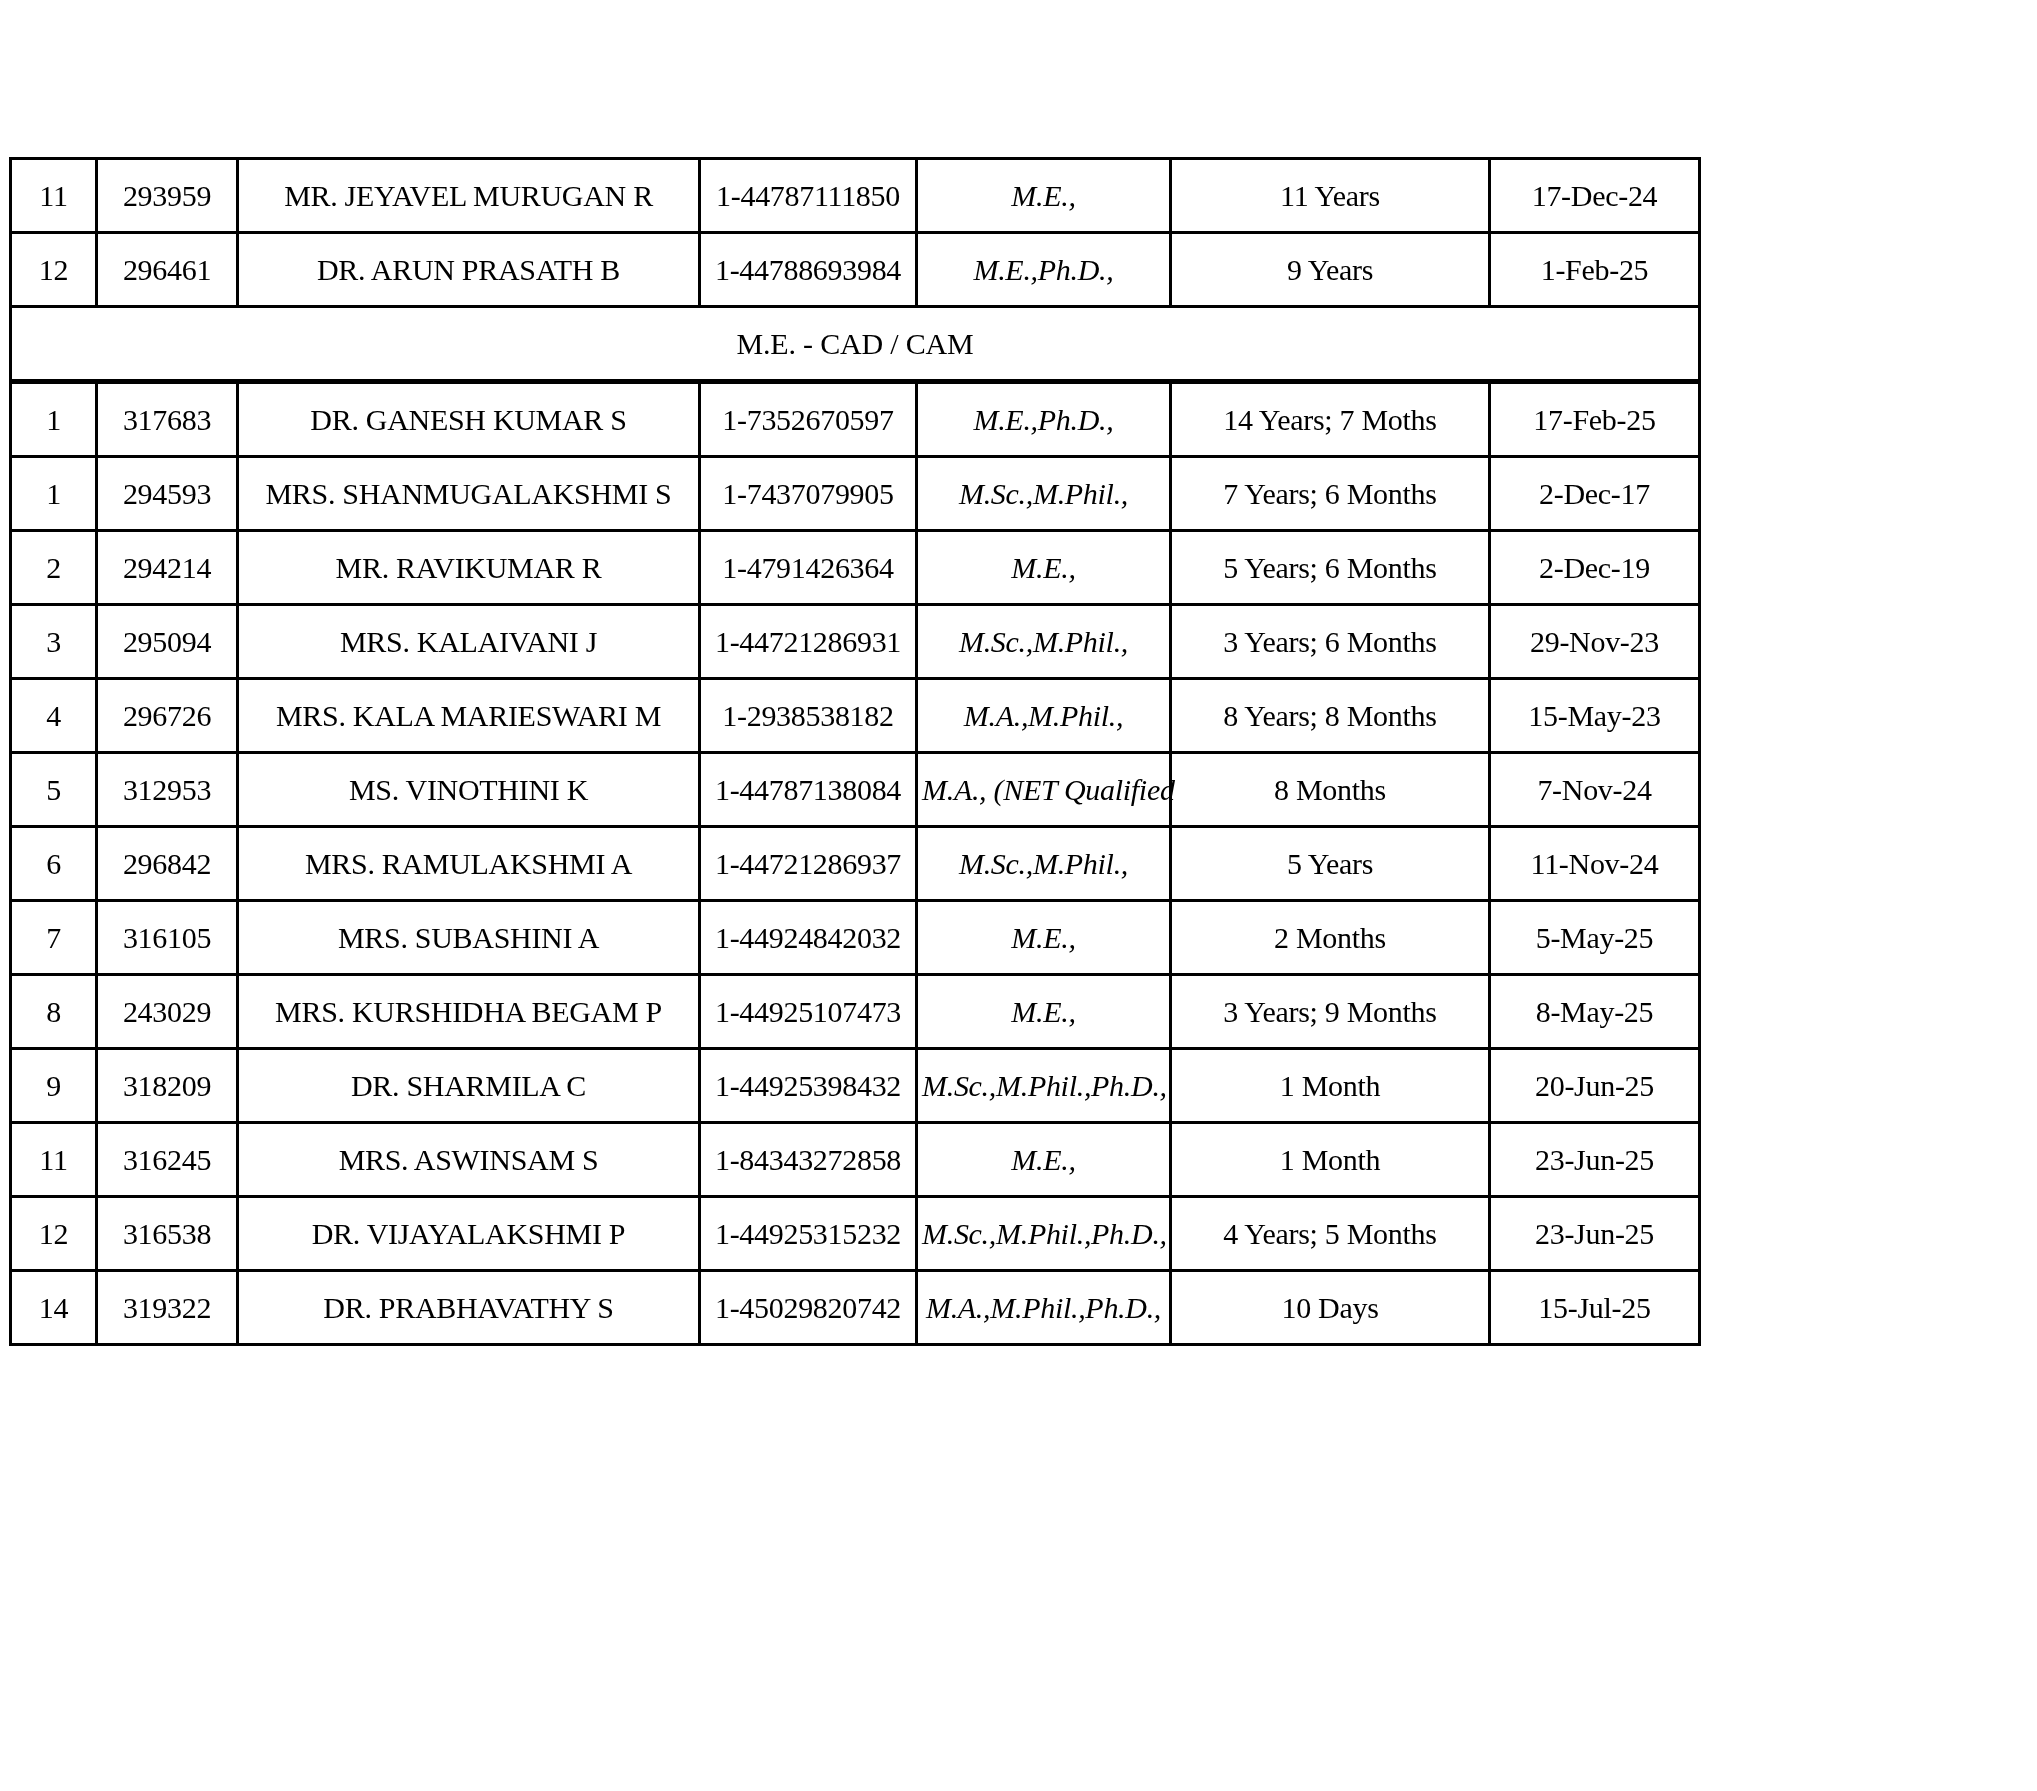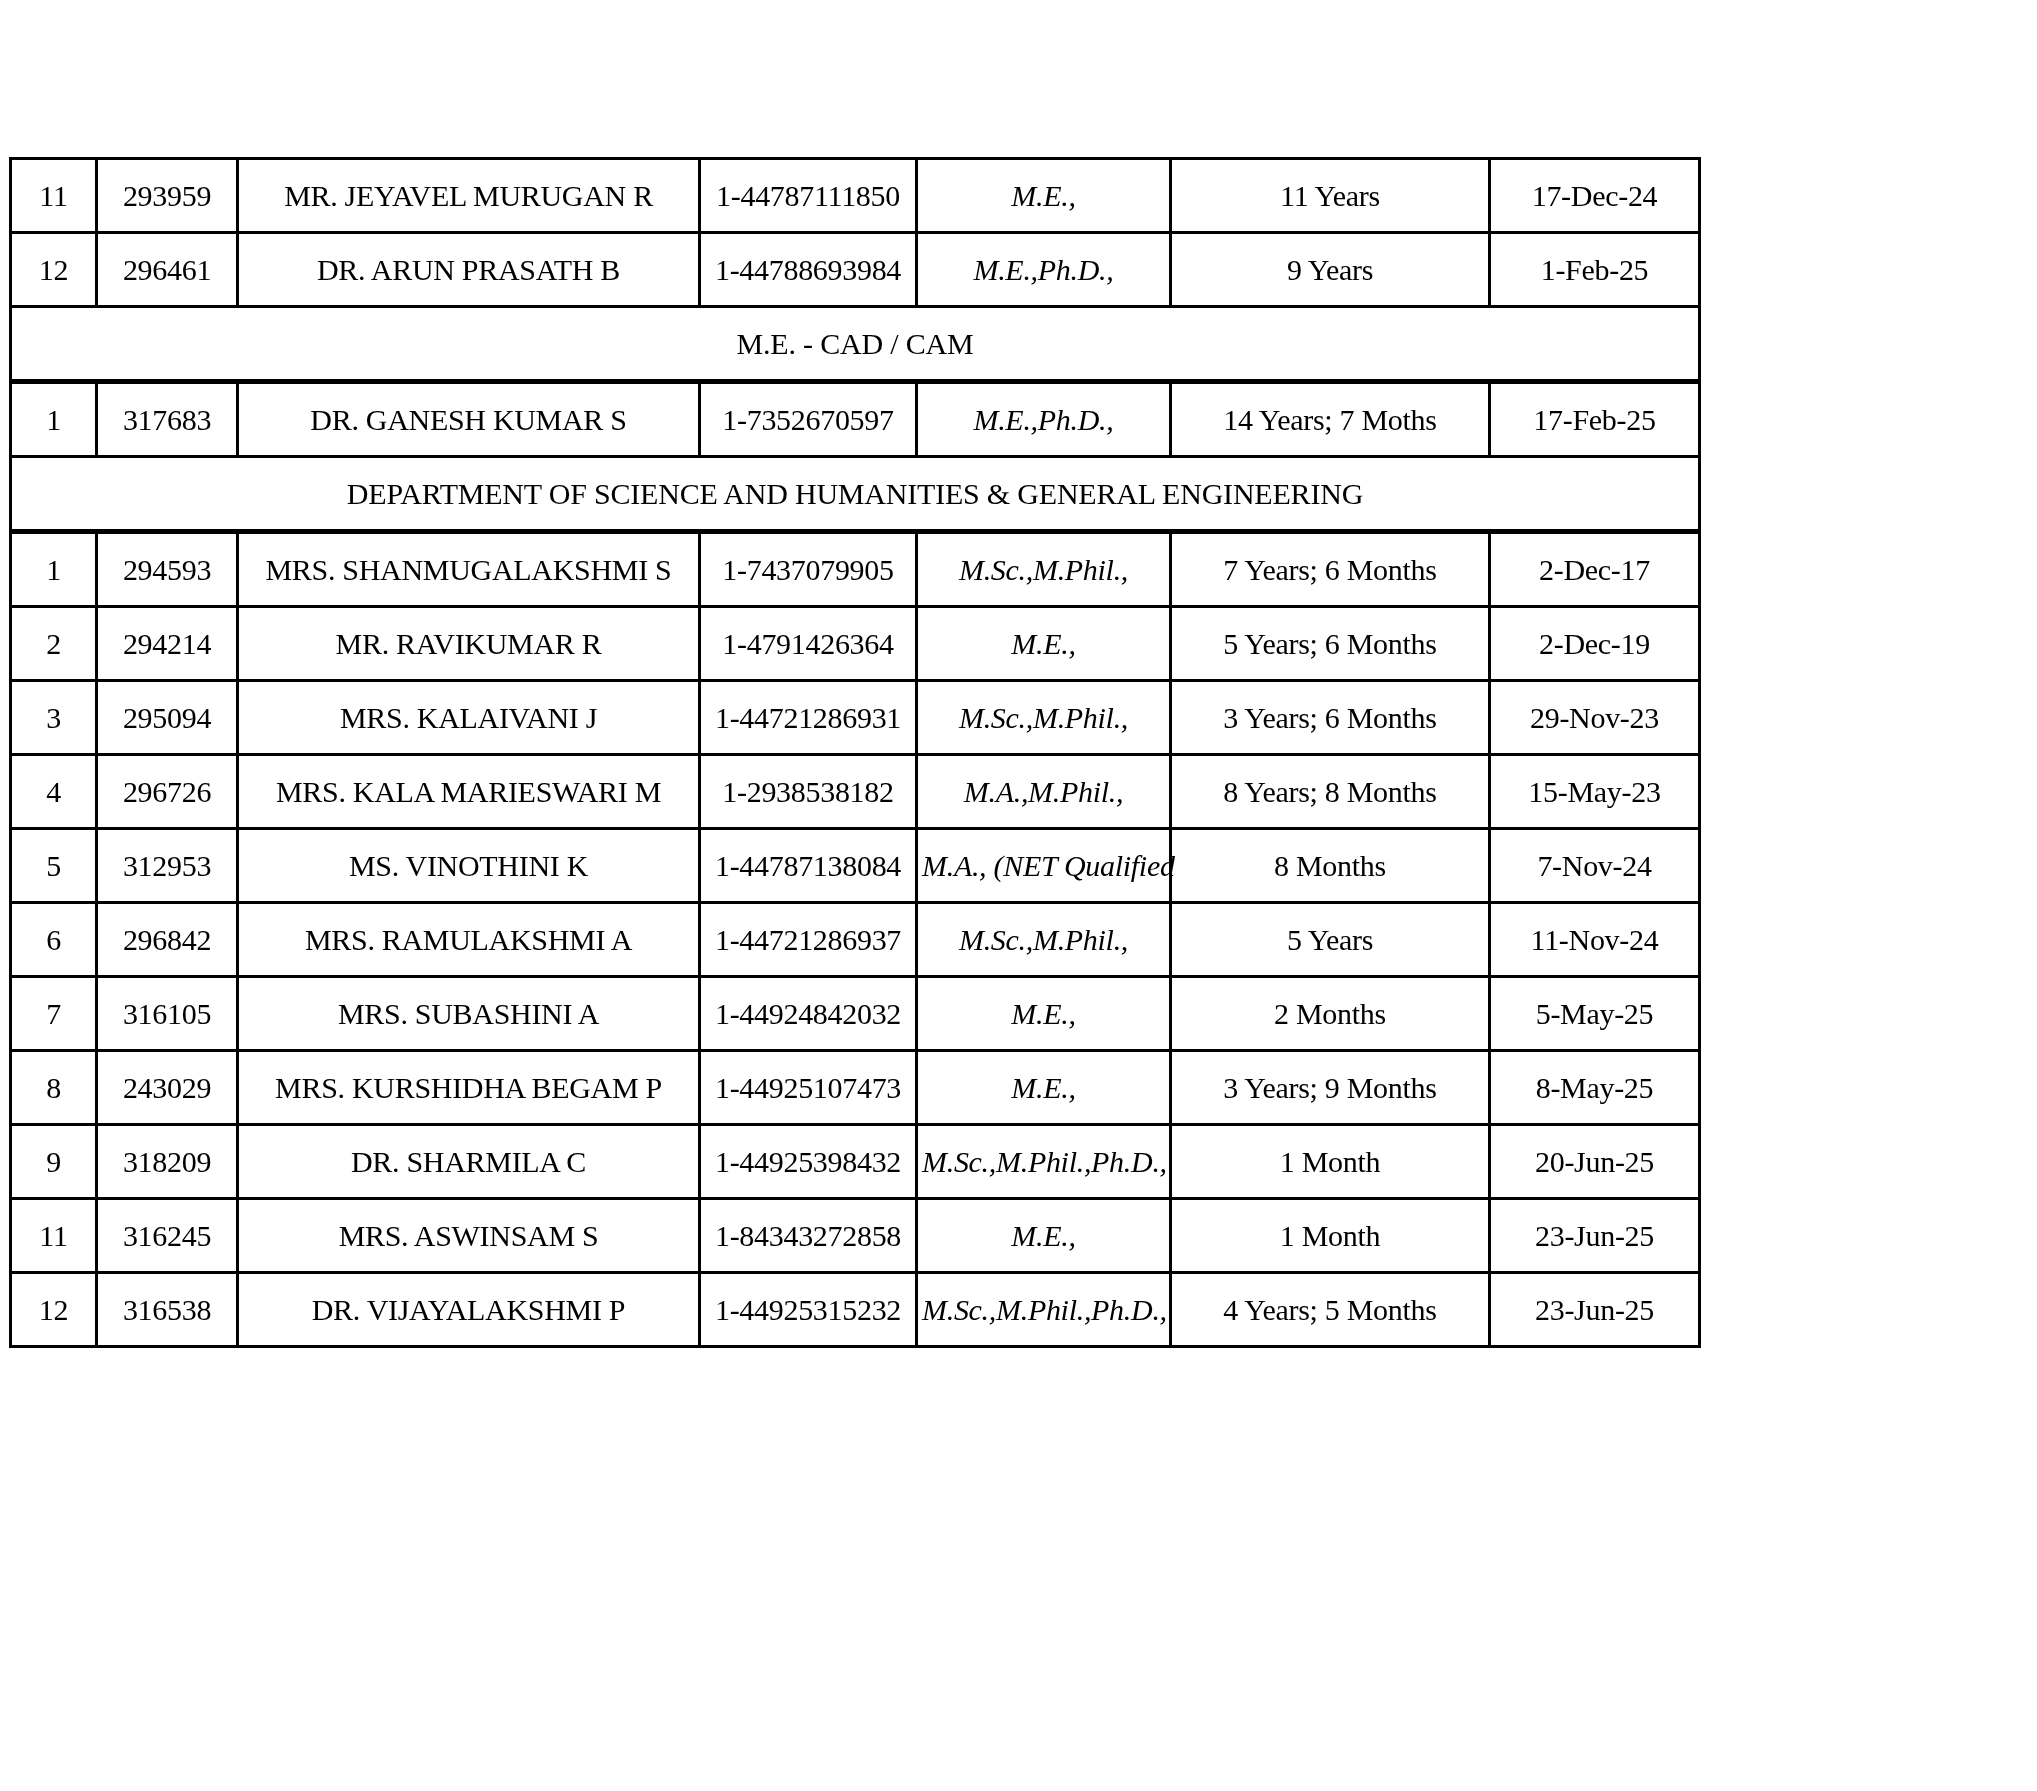--- a/index.html
+++ b/index.html
@@ -99,23 +99,20 @@
   <tr>
     <td class="c-sno">1</td>
     <td class="c-id">317683</td>
     <td class="c-name">DR. GANESH KUMAR S</td>
     <td class="c-code">1-7352670597</td>
     <td class="c-qual">M.E.,Ph.D.,</td>
     <td class="c-exp">14 Years; 7 Moths</td>
     <td class="c-date">17-Feb-25</td>
   </tr>
 
-  <tr class="section-header">
-    <td colspan="7">DEPARTMENT OF SCIENCE AND HUMANITIES &amp; GENERAL ENGINEERING</td>
-  </tr>
 
   <tr>
     <td class="c-sno">1</td>
     <td class="c-id">294593</td>
     <td class="c-name">MRS. SHANMUGALAKSHMI S</td>
     <td class="c-code">1-7437079905</td>
     <td class="c-qual">M.Sc.,M.Phil.,</td>
     <td class="c-exp">7 Years; 6 Months</td>
     <td class="c-date">2-Dec-17</td>
   </tr>
@@ -215,16 +212,25 @@
     <td class="c-sno">12</td>
     <td class="c-id">316538</td>
     <td class="c-name">DR. VIJAYALAKSHMI P</td>
     <td class="c-code">1-44925315232</td>
     <td class="c-qual">M.Sc.,M.Phil.,Ph.D.,</td>
     <td class="c-exp">4 Years; 5 Months</td>
     <td class="c-date">23-Jun-25</td>
   </tr>
 
 
+  <tr>
+    <td class="c-sno">14</td>
+    <td class="c-id">319322</td>
+    <td class="c-name">DR. PRABHAVATHY S</td>
+    <td class="c-code">1-45029820742</td>
+    <td class="c-qual">M.A.,M.Phil.,Ph.D.,</td>
+    <td class="c-exp">10 Days</td>
+    <td class="c-date">15-Jul-25</td>
+  </tr>
 </tbody>
   </table>
 </div>
 
 
 </body></html>

